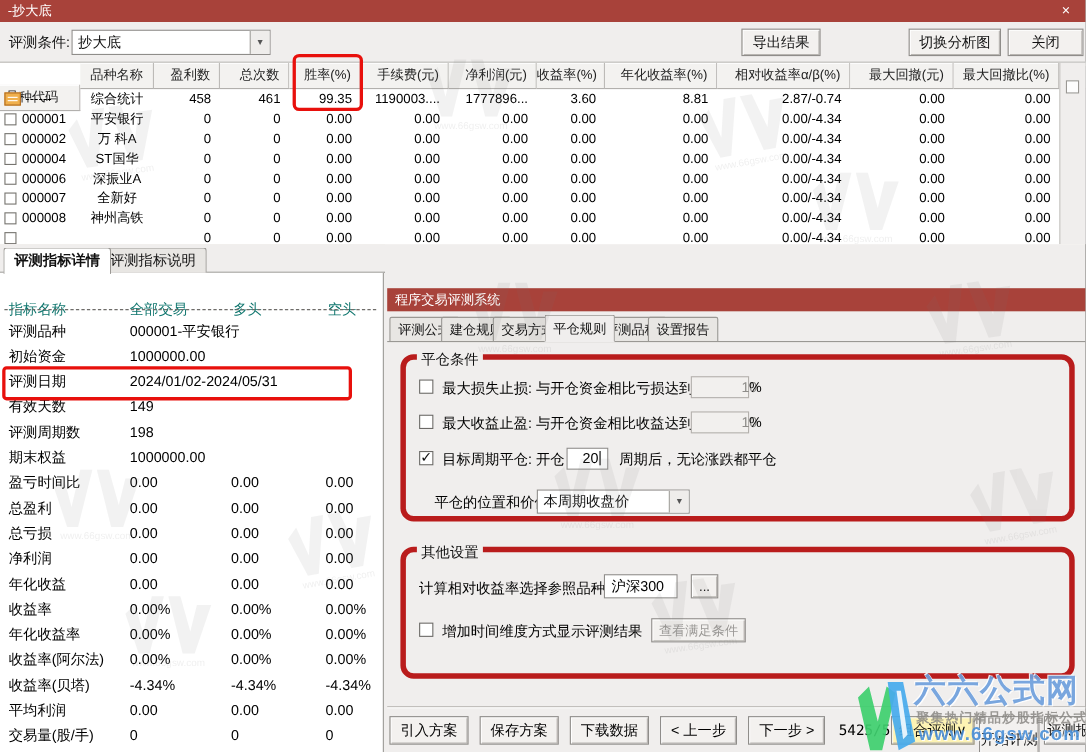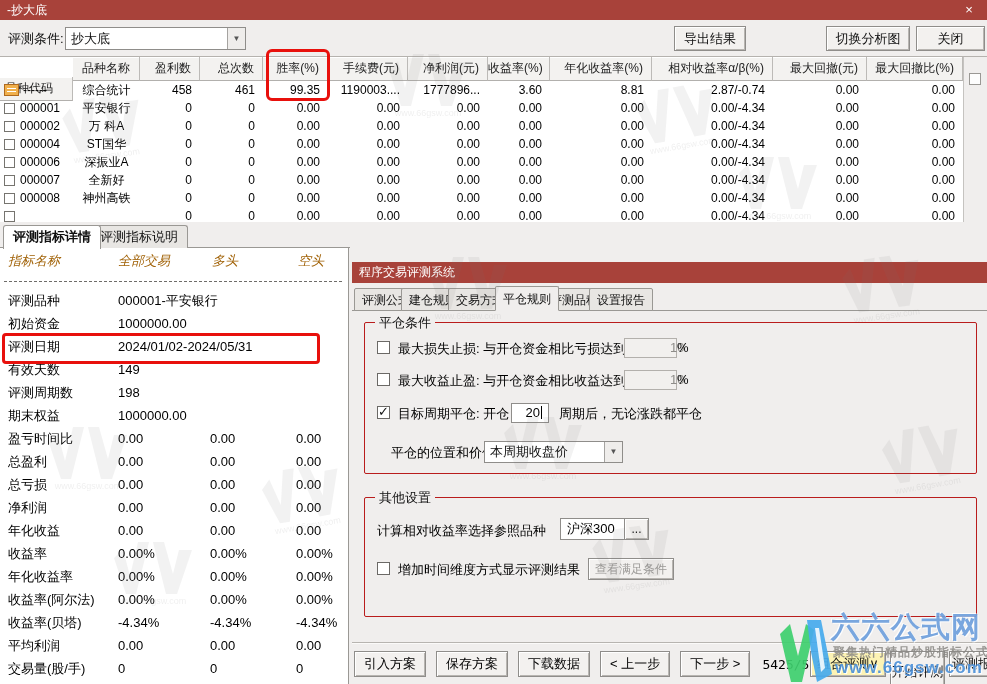--- a/index.html
+++ b/index.html
@@ -48,33 +48,33 @@
   .annot { position:absolute; border:3px solid #e8100c; z-index:40; pointer-events:none; }
   .annot-winrate { left:266px; top:49px; width:64px; height:52px; border-radius:6px; }
   .annot-date { left:2px; top:333px; width:318px; height:31px; border-radius:4px; }
 
   
   .ltabs { position:absolute; left:0; top:222px; width:350px; height:26px; background:#f0eeed; border-bottom:1px solid #9a9894; }
   .ltab { position:absolute; top:3px; height:23px; line-height:22px; padding:0 9px; font-size:13px; color:#111; background:#e8e6e3; border:1px solid #9a9894; border-bottom:none; border-radius:3px 3px 0 0; cursor:pointer; }
   .ltab.active { background:#fff; font-weight:bold; height:24px; z-index:2; }
   .ltab1 { left:3px; } .ltab2 { left:90px; }
   .lpanel { position:absolute; left:0; top:248px; width:349px; height:436px; background:#fff; border-right:1px solid #9a9894; overflow:hidden; }
-  .dhead span { position:absolute; top:4px; font-size:13px; color:#a16207; white-space:nowrap;font-style:italic; }
+  .dhead span { position:absolute; top:24px; font-size:13px; color:#0f766e; white-space:nowrap; }
   .dash { position:absolute; left:4px; right:6px; top:33px; border-top:1px dashed #6e6c69; }
   .drows { position:absolute; left:0; top:41px; width:360px; }
   .drow { position:relative; height:23px; }
   .dcell { position:absolute; top:0; font-size:13px; color:#000; line-height:23px; white-space:nowrap; }
   .dcell.lb { left:8px; } .dcell.v1 { left:118px; } .dcell.v2 { left:210px; } .dcell.v3 { left:296px; }
 
   
   .rtitle { position:absolute; left:352px; top:262px; width:635px; height:21px; background:#a8423a; color:#fff; font-size:12px; line-height:21px; padding-left:7px; }
   .rtabs { position:absolute; left:352px; top:286px; width:635px; height:25px; border-bottom:1px solid #9a9894; }
   .rtab { position:absolute; top:2px; height:23px; line-height:22px; padding:0 7px; font-size:12px; color:#111; background:#e8e6e3; border:1px solid #9a9894; border-radius:2px 2px 0 0; cursor:pointer; white-space:nowrap; }
   .rtab.active { background:#f0eeed; height:25px; top:0; line-height:25px; border-bottom:1px solid #f0eeed; z-index:2; }
-  .group { position:absolute; border:1px solid #b91c1c; border-radius:2px; }
+  .group { position:absolute; border:5px solid #b91c1c; border-radius:12px; }
   .group .legend { position:absolute; left:10px; top:-9px; background:#f0eeed; padding:0 4px; font-size:13px; color:#111; }
   .g1 { left:364px; top:322px; width:613px; height:152px; }
   .g2 { left:364px; top:497px; width:613px; height:120px; }
   .cb { position:absolute; width:13px; height:13px; background:#fff; border:1px solid #6b6966; cursor:pointer; }
   .cb.checked::after { content:"✓"; position:absolute; left:0px; top:-3px; font-size:13px; font-weight:bold; color:#111; }
   .glabel { position:absolute; font-size:13px; color:#000000; white-space:nowrap; }
   .numbox { position:absolute; height:20px; font-size:13px; text-align:right; padding:0 6px; line-height:18px; }
   .numbox.disabled { background:#f2f0ee; color:#8e8c89; border:1px solid #b3b0ac;padding-left:45px; }
   .numbox.enabled { background:#fff; color:#000; border:1px solid #8f8d8a; }
   .caret { display:inline-block; width:1px; height:13px; background:#000; vertical-align:-2px; margin-left:1px; }
@@ -429,21 +429,21 @@
     <span class="glabel" style="left:26px; top:121px;">平仓的位置和价位</span>
     <div class="combo" style="left:119px; top:118px; width:139px; height:22px;">
       <span class="ctext" style="line-height:20px;">本周期收盘价</span>
       <span class="carrow" style="line-height:20px;">▼</span>
     </div>
   </div>
 
   <div class="group g2">
     <span class="legend">其他设置</span>
     <span class="glabel" style="left:12px; top:24px;">计算相对收益率选择参照品种</span>
-    <div class="field" style="left:195px; top:20px; width:67px; height:22px;">沪深300</div>
+    <div class="field" style="left:180px; top:20px; width:67px; height:22px;">沪深300</div>
     <div class="btn mini" style="left:259px; top:20px; width:25px; height:22px;">...</div>
 
     <div class="cb" style="left:12px; top:64px;"></div>
     <span class="glabel" style="left:33px; top:63px;">增加时间维度方式显示评测结果</span>
     <div class="btn mini disabled" style="left:223px; top:60px; width:86px; height:22px;">查看满足条件</div>
   </div>
 
   <div class="hr2"></div>
 
   <div class="footer">

